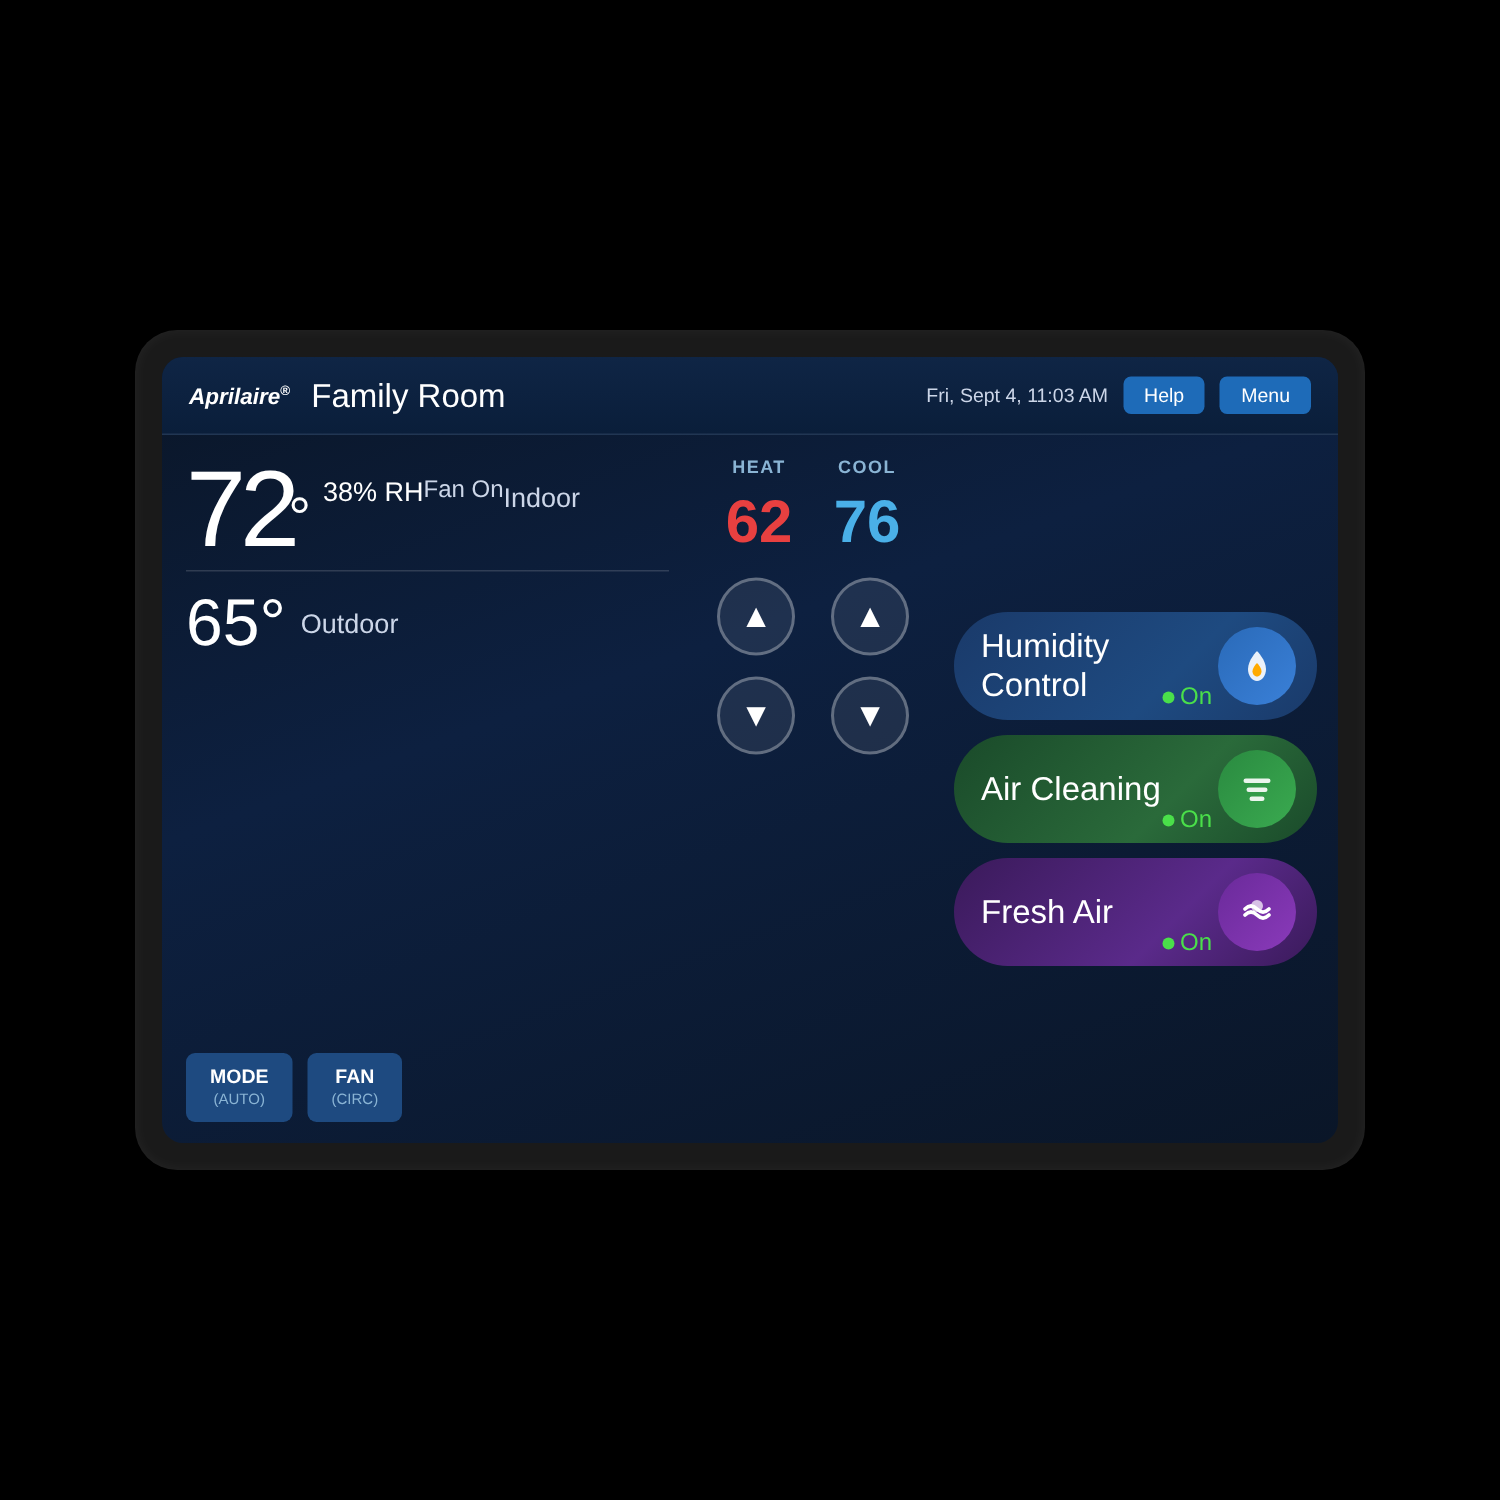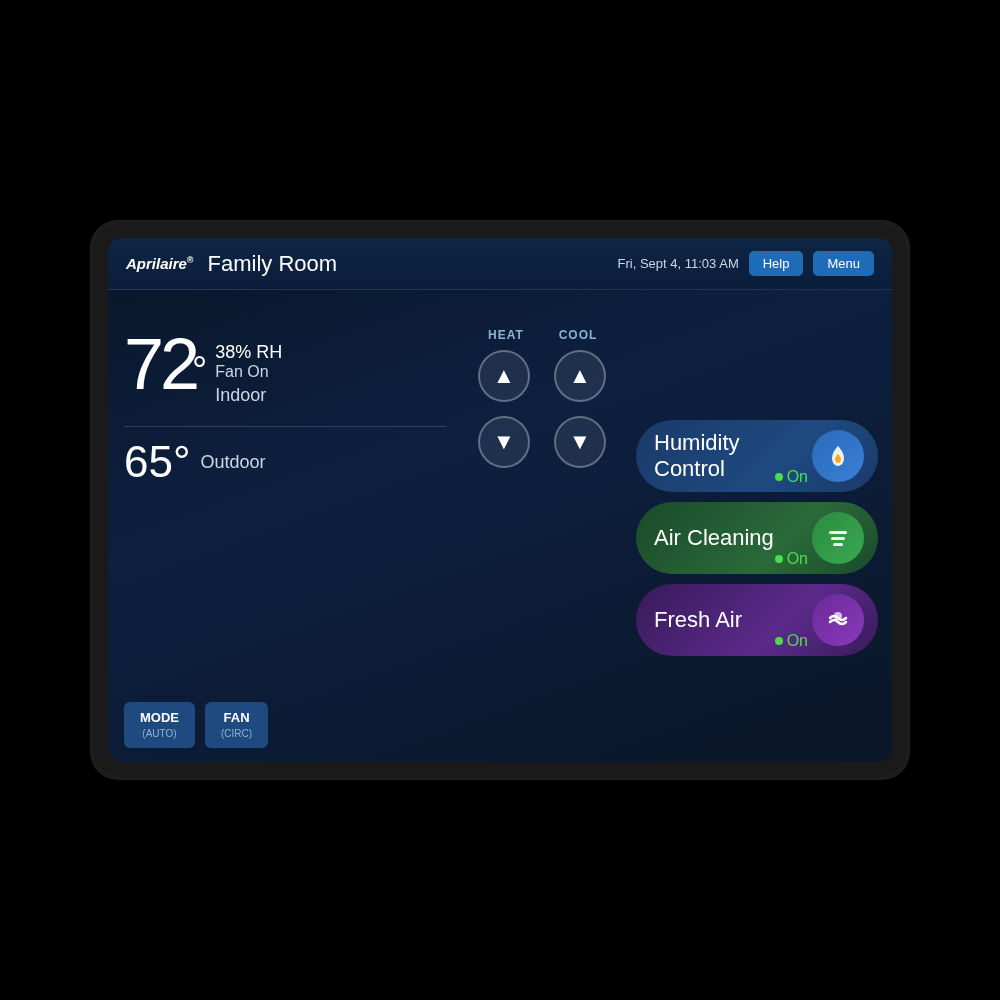--- a/index.html
+++ b/index.html
@@ -24,21 +24,20 @@
     }
 
     .screen {
       width: 100%;
       height: 100%;
       background: linear-gradient(160deg, #0a1628 0%, #0d2040 40%, #0a1628 100%);
       border-radius: 14px;
       overflow: hidden;
       display: flex;
       flex-direction: column;
-      gap: 24px;
     }
 
     
     .header {
       display: flex;
       align-items: center;
       justify-content: space-between;
       padding: 10px 18px;
       background: linear-gradient(180deg, #0f2545 0%, #0a1e3a 100%);
       border-bottom: 1px solid rgba(255,255,255,0.08);
@@ -123,21 +122,21 @@
 
     .temp-degree {
       font-size: 38px;
       vertical-align: super;
       font-weight: 300;
       margin-left: -4px;
     }
 
     .temp-info {
       display: flex;
-      flex-direction: column;
+      flex-direction: row;
       justify-content: center;
       margin-left: 12px;
       margin-top: 14px;
     }
 
     .humidity {
       color: #fff;
       font-size: 18px;
       font-weight: 300;
     }
@@ -154,21 +153,21 @@
       font-weight: 400;
       margin-top: 4px;
     }
 
     .outdoor-section {
       display: flex;
       align-items: center;
       gap: 10px;
       border-top: 1px solid rgba(255,255,255,0.15);
       padding-top: 10px;
-      margin-top: 20px;
+      margin-top: 4px;
     }
 
     .outdoor-temp {
       font-size: 44px;
       font-weight: 200;
       color: #fff;
     }
 
     .outdoor-label {
       color: #ccd6e8;
@@ -450,20 +449,24 @@
             <span class="ctrl-btn-sub">(CIRC)</span>
           </button>
         </div>
       </div>
 
       <div class="middle-panel">
         <div class="setpoint-labels">
           <span class="setpoint-label">HEAT</span>
           <span class="setpoint-label">COOL</span>
         </div>
+        <div class="setpoint-values">
+          <span class="heat-val">62</span>
+          <span class="cool-val">76</span>
+        </div>
         <div class="arrow-buttons">
           <button class="arrow-btn">▲</button>
           <button class="arrow-btn">▲</button>
         </div>
         <div class="arrow-btn-row">
           <button class="arrow-btn">▼</button>
           <button class="arrow-btn">▼</button>
         </div>
       </div>
 

